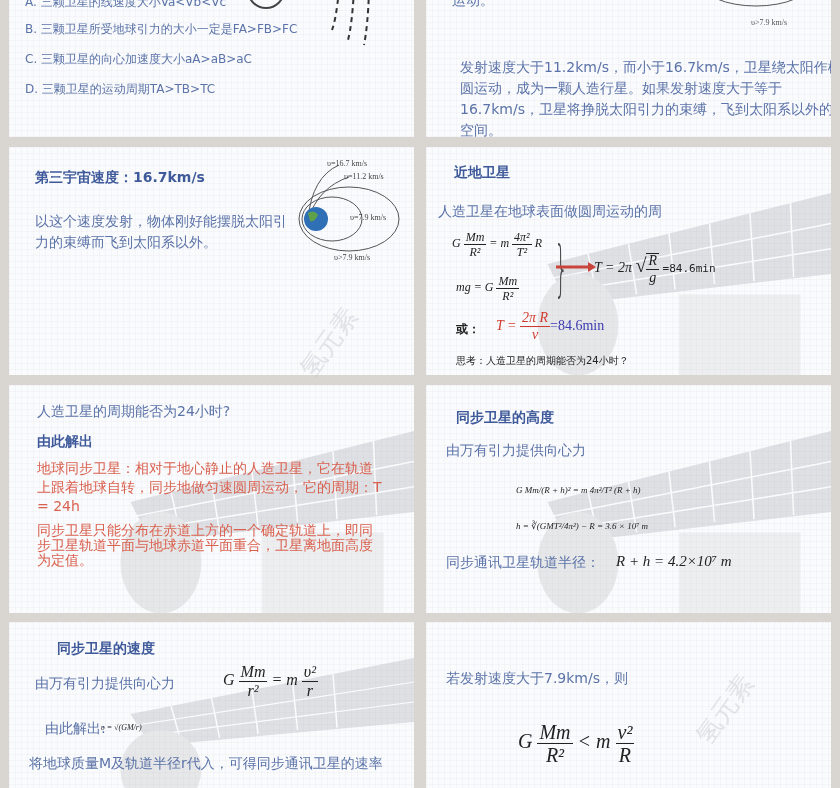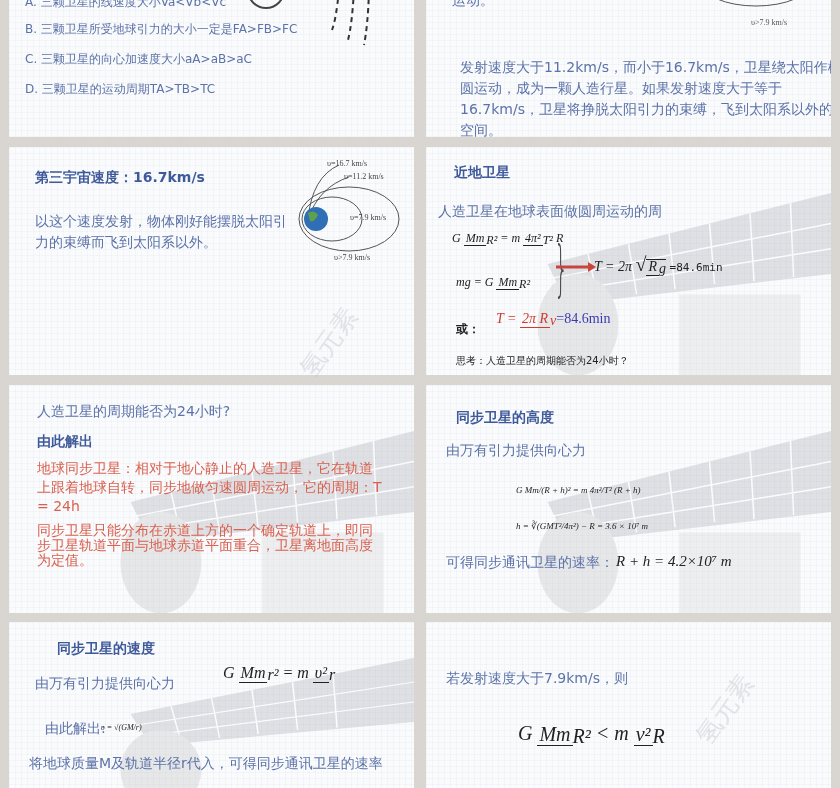--- a/index.html
+++ b/index.html
@@ -13,21 +13,21 @@
   .r2{top:147px;height:228px;}
   .r3{top:385px;height:228px;}
   .r4{top:622px;height:180px;}
   .panel-bg{position:absolute;right:0;bottom:0;width:80%;height:80%;opacity:.42;pointer-events:none;}
   .t{position:absolute;white-space:nowrap;}
   .blue{color:#5b73a8;}
   .blue-d{color:#3f5a9a;font-weight:bold;}
   .red{color:#d9614f;}
   .serif{font-family:"Liberation Serif","DejaVu Serif",serif;}
   .para{position:absolute;white-space:normal;line-height:21px;}
-  .frac{display:inline-flex;flex-direction:row;align-items:flex-end;vertical-align:middle;line-height:1;}
+  .frac{display:inline-flex;flex-direction:column;align-items:center;vertical-align:middle;line-height:1;}
   .frac .num{border-bottom:1px solid #222;padding:0 2px 1px;}
   .frac .den{padding-top:1px;}
   .math{font-family:"Liberation Serif","DejaVu Serif",serif;font-style:italic;color:#222;}
   .wm{position:absolute;color:rgba(180,185,195,0.35);font-size:26px;transform:rotate(-55deg);white-space:nowrap;}
 </style>
 </head>
 <body>
 
 <div class="slide col-l r1">
   <div class="t blue" style="left:16px;top:14px;font-size:12px;">A. 三颗卫星的线速度大小Va&lt;Vb&lt;Vc</div>
@@ -165,21 +165,21 @@
       <line x1="40" y1="85" x2="320" y2="30"></line>
         <line x1="50" y1="98" x2="320" y2="55"></line>
     </g>
     <ellipse cx="70" cy="130" rx="40" ry="50" fill="#ccc"></ellipse>
     <rect x="170" y="100" width="120" height="80" fill="#ddd"></rect>
   </svg>
   <div class="t blue-d" style="left:30px;top:24px;font-size:14px;">同步卫星的高度</div>
   <div class="t blue" style="left:20px;top:57px;font-size:14px;">由万有引力提供向心力</div>
   <div class="t math" style="left:90px;top:100px;font-size:9px;">G Mm/(R + h)² = m 4π²/T² (R + h)</div>
   <div class="t math" style="left:90px;top:136px;font-size:9px;">h = ∛(GMT²/4π²) − R = 3.6 × 10⁷ m</div>
-  <div class="t blue" style="left:20px;top:169px;font-size:14px;">可得同步通讯卫星的速率：</div>
+  <div class="t blue" style="left:20px;top:169px;font-size:14px;">同步通讯卫星轨道半径：</div>
   <div class="t math" style="left:190px;top:168px;font-size:15px;">R + h = 4.2×10⁷ m</div>
 </div>
 
 <div class="slide col-l r4">
   <svg class="panel-bg" viewBox="0 0 320 180" preserveAspectRatio="none">
     <polygon points="40,70 320,0 320,80 60,110" fill="#b8bcc4"></polygon>
     <g stroke="#fff" stroke-width="1.5">
       <line x1="80" y1="60" x2="90" y2="105"></line>
         <line x1="120" y1="50" x2="128" y2="100"></line>
         <line x1="160" y1="40" x2="166" y2="95"></line>

